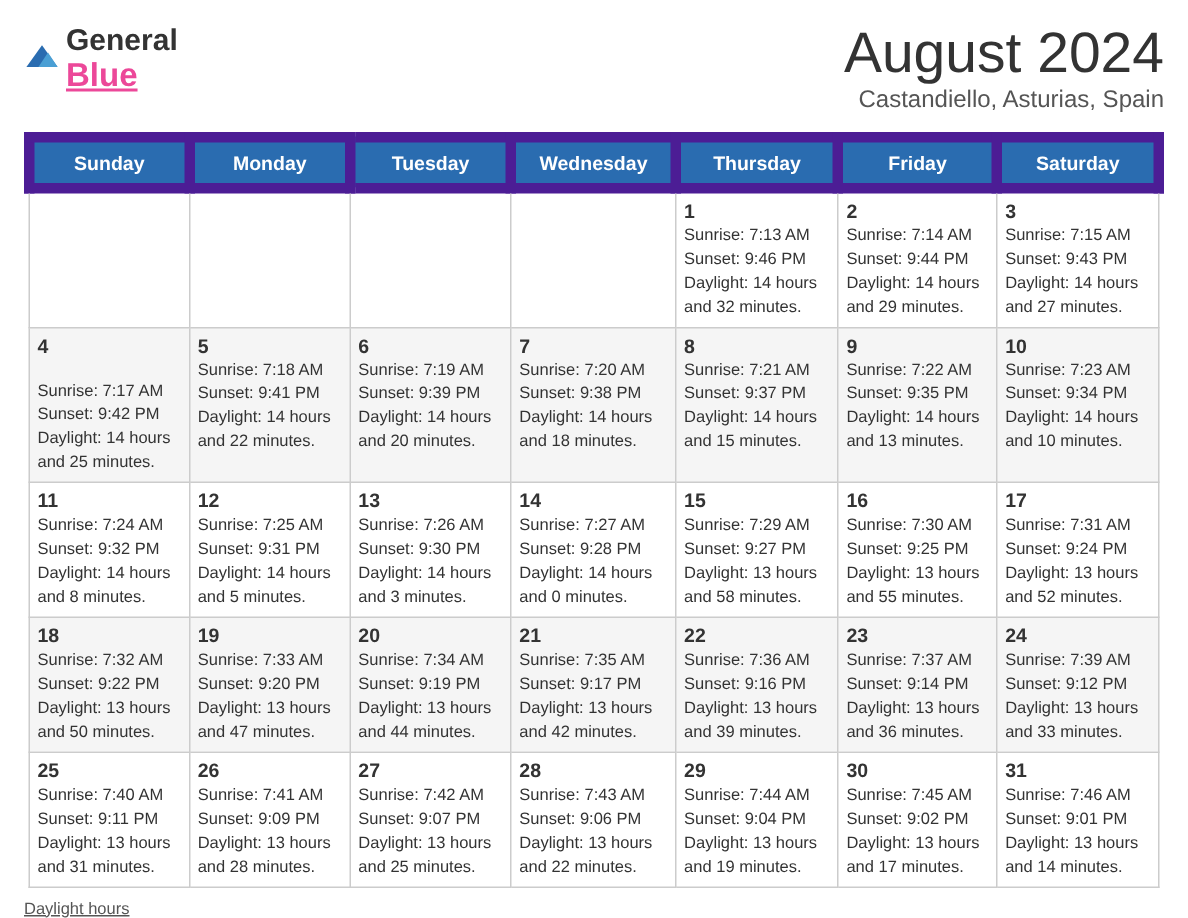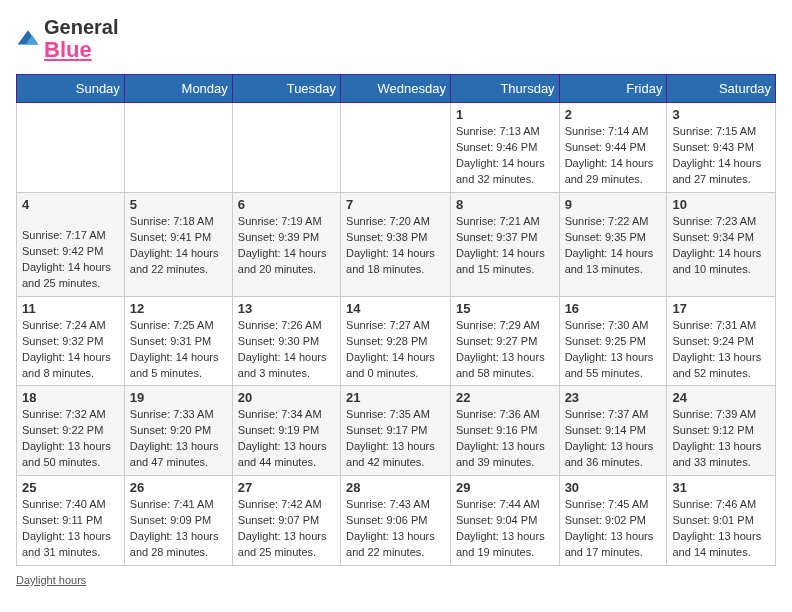--- a/index.html
+++ b/index.html
@@ -45,24 +45,24 @@
     }
     table {
       width: 100%;
       border-collapse: collapse;
       font-size: 11px;
     }
     thead tr th {
       background: #2a6cb0;
       color: #fff;
       padding: 6px 4px;
-      text-align: right;
+      text-align: center;
       font-size: 13px;
-      font-weight: normal;
-      border: 1px solid #4c1d95;
+      font-weight: bold;
+      border: 7px solid #4c1d95;
     }
     tbody tr td {
       border: 1px solid #ccc;
       padding: 4px 5px;
       vertical-align: top;
       width: 113px;
       min-height: 80px;
       background: #fff;
     }
     tbody tr:nth-child(even) td {
@@ -96,20 +96,24 @@
   <div class="logo">
     <svg class="logo-icon" viewBox="0 0 30 30">
       <polygon points="15,4 28,22 2,22" fill="#2a6cb0"></polygon>
       <polygon points="20,10 28,22 12,22" fill="#4a9fd4"></polygon>
     </svg>
     <div class="logo-text">
       <span style="font-size:20px;font-weight:bold;color:#333;line-height:1.1;">General</span>
       <span style="font-size:22px;font-weight:bold;color:#ec4899;line-height:1.1;text-decoration:underline;">Blue</span>
     </div>
   </div>
+  <div class="title-area">
+    <div class="cal-title">August 2024</div>
+    <div class="cal-subtitle">Castandiello, Asturias, Spain</div>
+  </div>
 </div>
 
 <table>
   <thead>
     <tr>
     <th>Sunday</th>
         <th>Monday</th>
         <th>Tuesday</th>
         <th>Wednesday</th>
         <th>Thursday</th>

